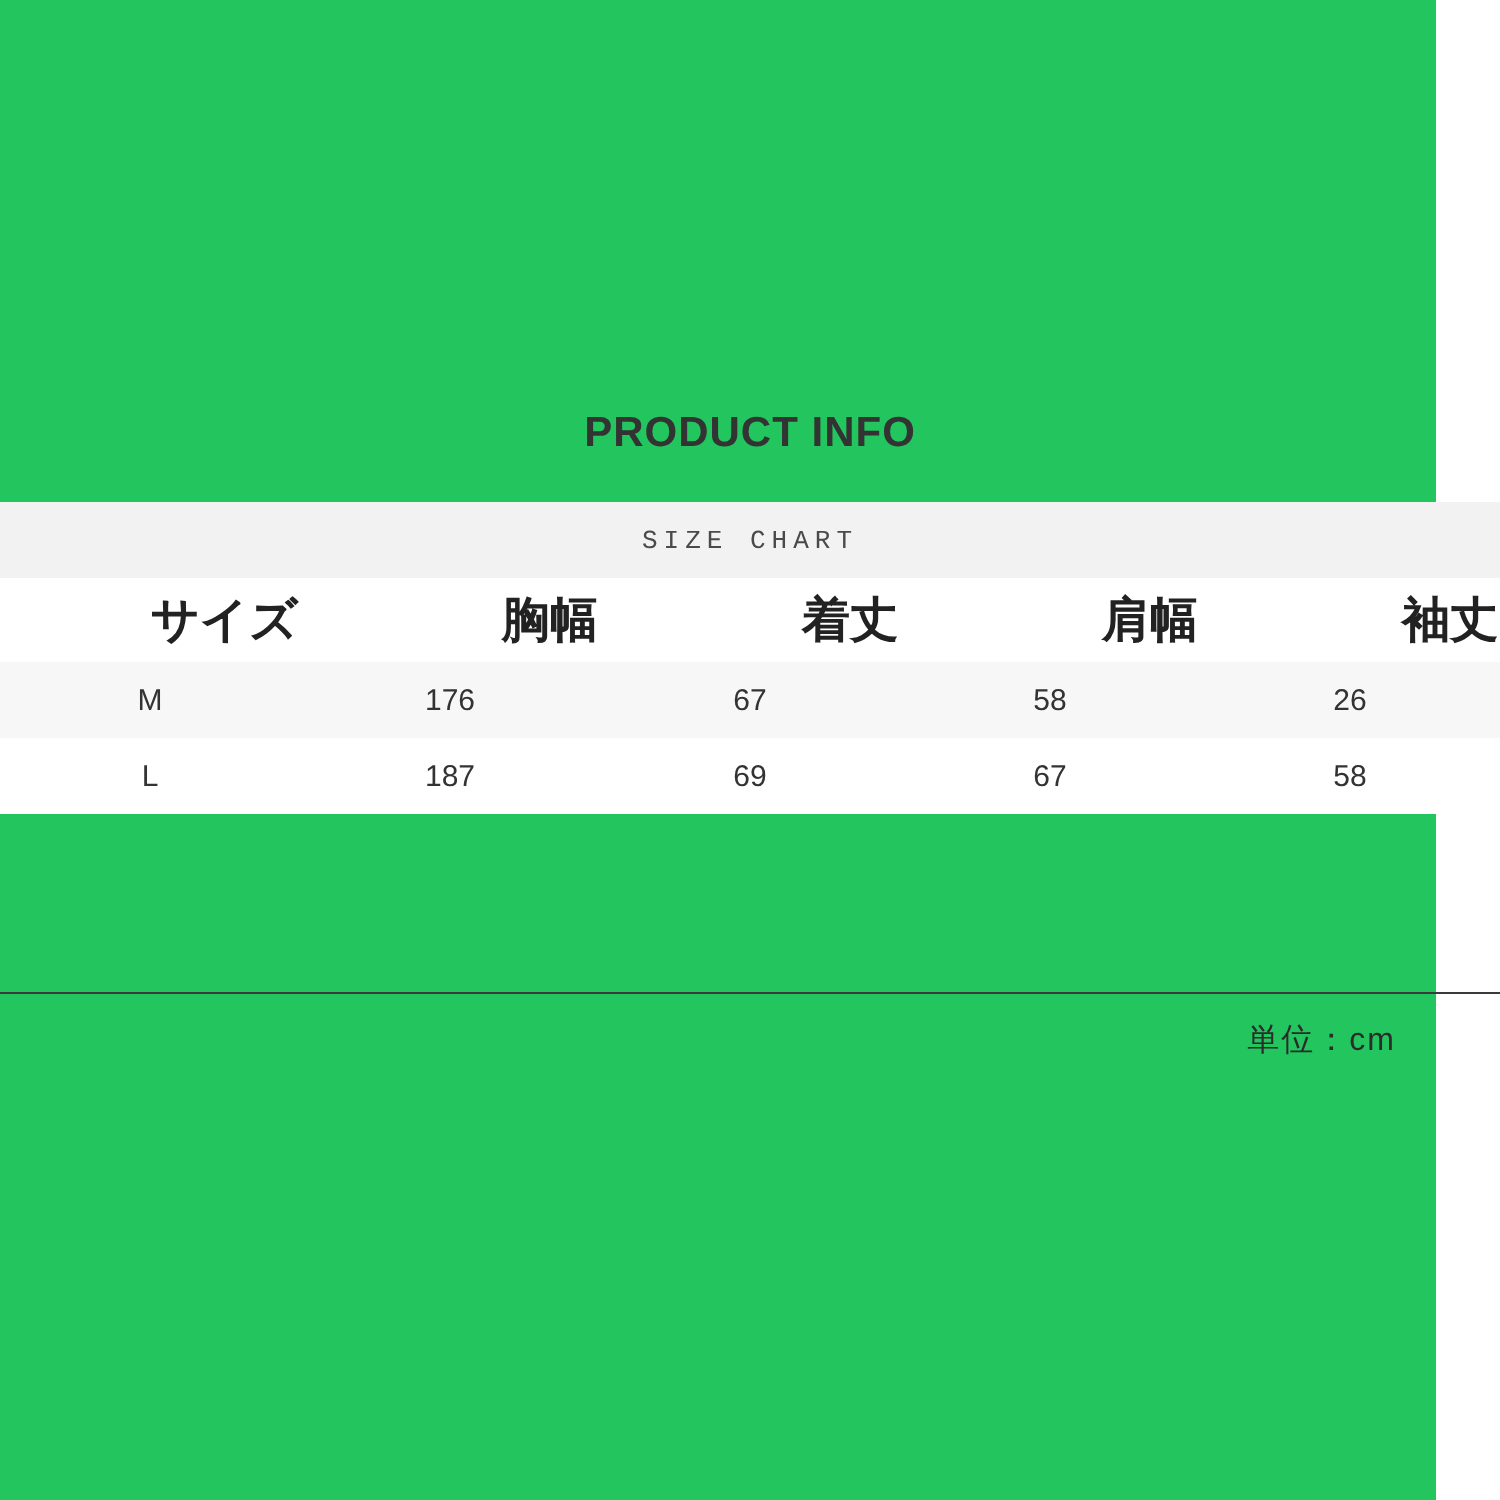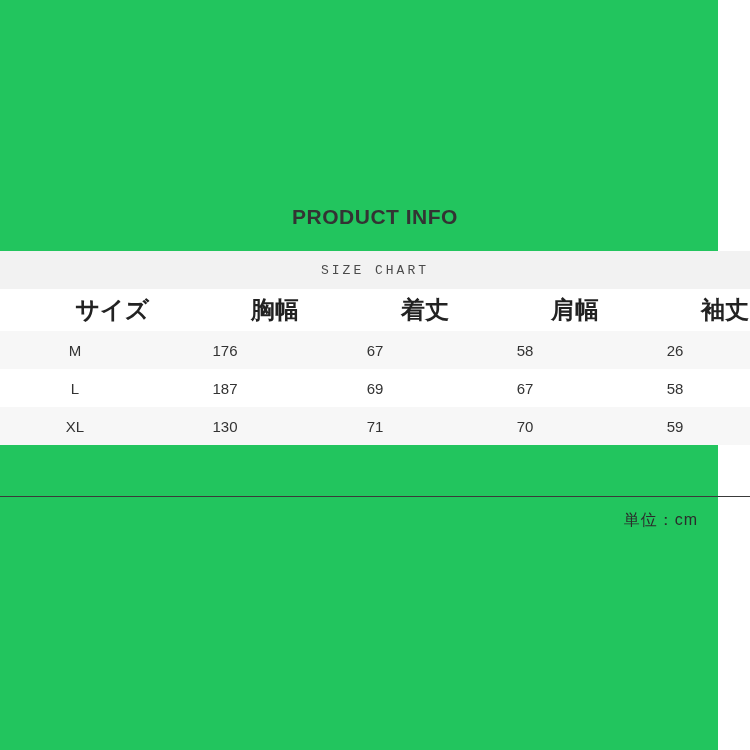--- a/index.html
+++ b/index.html
@@ -122,27 +122,20 @@
         <td class="col-c">58</td>
         <td class="col-d">26</td>
       </tr>
       <tr class="data-row even">
         <td class="col-size">L</td>
         <td class="col-a">187</td>
         <td class="col-b">69</td>
         <td class="col-c">67</td>
         <td class="col-d">58</td>
       </tr>
-      <tr class="data-row odd">
-        <td class="col-size">XL</td>
-        <td class="col-a">130</td>
-        <td class="col-b">71</td>
-        <td class="col-c">70</td>
-        <td class="col-d">59</td>
-      </tr>
     </tbody>
       </table>
   </div>
 
   <div class="rule"></div>
 
   <div class="unit">単位：cm</div>
 
 </div>
 

